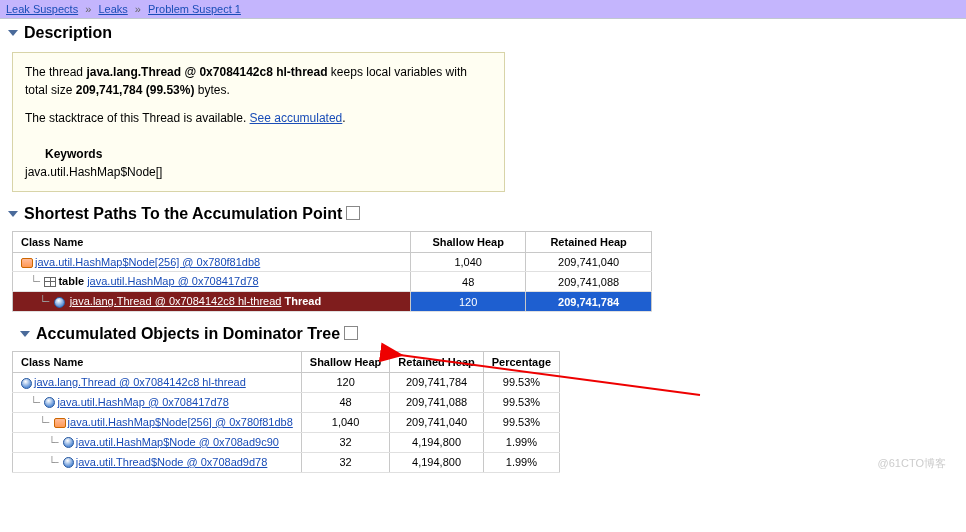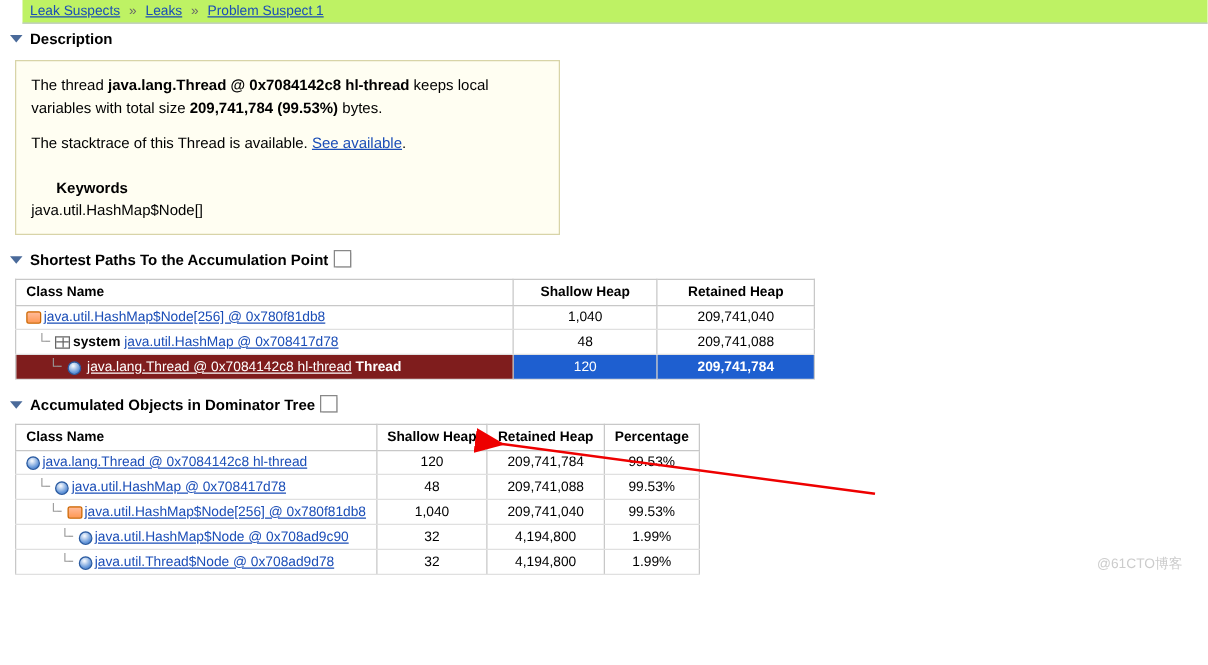--- a/index.html
+++ b/index.html
@@ -5,49 +5,48 @@
   * { box-sizing: border-box; }
   body {
     margin: 0;
     font-family: Arial, sans-serif;
     font-size: 12px;
     background: #fff;
     color: #000;
     width: 966px;
   }
   .breadcrumb {
-    background: #bef264;
+    background: #c4b5fd;
     border-bottom: 1px solid #c0c8d0;
     padding: 3px 6px;
     font-size: 11px;
-    margin-left: 18px;
   }
   .breadcrumb a {
     color: #1a4db7;
     text-decoration: underline;
   }
   .breadcrumb .sep { color: #666; margin: 0 4px; }
   .section-header {
     display: flex;
     align-items: center;
     padding: 5px 8px 2px;
     font-weight: bold;
-    font-size: 12px;
+    font-size: 16px;
   }
   .toggle {
     display: inline-block;
     width: 0; height: 0;
     border-left: 5px solid transparent;
     border-right: 5px solid transparent;
     border-top: 6px solid #4a6a9a;
     margin-right: 6px;
   }
   .desc-box {
     margin: 8px 12px;
-    width: 436px;
+    width: 493px;
     background: #fffef2;
     border: 1px solid #d8d4a8;
     padding: 10px 12px;
     font-size: 12px;
     line-height: 1.5;
   }
   .desc-box p { margin: 0 0 10px 0; }
   .desc-box a { color: #1a4db7; text-decoration: underline; }
   .desc-box .kw-title { font-weight: bold; margin-top: 18px; padding-left: 20px; }
   .tbl-wrap { margin: 6px 12px; }
@@ -123,21 +122,21 @@
 
 <div class="section-header">
   <span class="toggle"></span>
   <span>Description</span>
 </div>
 <div class="desc-box">
   <p>
     <span>The thread </span><b>java.lang.Thread @ 0x7084142c8 hl-thread</b><span> keeps local variables with total size </span><b>209,741,784 (99.53%)</b><span> bytes.</span>
   </p>
   <p>
-    <span>The stacktrace of this Thread is available. </span><a href="#">See available</a><span>.</span>
+    <span>The stacktrace of this Thread is available. </span><a href="#">See accumulated</a><span>.</span>
   </p>
   <div class="kw-title">Keywords</div>
   <div>java.util.HashMap$Node[]</div>
 </div>
 
 <div class="section-header">
   <span class="toggle"></span>
   <span>Shortest Paths To the Accumulation Point</span>
   <span class="copy-icon"></span>
 </div>
@@ -150,21 +149,21 @@
       <th class="c-rh num">Retained Heap</th>
     </tr>
   </thead>
   <tbody id="paths-body">
           <tr>
             <td><span class="icon icon-class"></span><a href="#">java.util.HashMap$Node[256] @ 0x780f81db8</a></td>
             <td class="num">1,040</td>
             <td class="num retained">209,741,040</td>
           </tr>
           <tr>
-            <td>&nbsp;&nbsp;&nbsp;<span class="tree-conn">└╴</span><span class="icon icon-table"></span><b>system </b><a href="#">java.util.HashMap @ 0x708417d78</a></td>
+            <td>&nbsp;&nbsp;&nbsp;<span class="tree-conn">└╴</span><span class="icon icon-table"></span><b>table </b><a href="#">java.util.HashMap @ 0x708417d78</a></td>
             <td class="num">48</td>
             <td class="num retained">209,741,088</td>
           </tr>
           <tr class="sel">
             <td>&nbsp;&nbsp;&nbsp;&nbsp;&nbsp;&nbsp;<span class="tree-conn">└╴</span><span class="icon icon-obj"></span><b><java local=""> </java></b><a href="#">java.lang.Thread @ 0x7084142c8 hl-thread</a><b> Thread</b></td>
             <td class="num">120</td>
             <td class="num retained">209,741,784</td>
           </tr>
         </tbody>
 </table>
@@ -172,21 +171,21 @@
 
 <svg class="arrow-svg" width="966" height="80" style="left:0;top:335px;">
   <defs>
         <marker id="ah" markerWidth="12" markerHeight="10" refX="2" refY="5" orient="auto">
           <polygon points="12,0 0,5 12,10" fill="#e00"></polygon>
         </marker>
       </defs>
   <line x1="700" y1="60" x2="400" y2="20" stroke="#e00" stroke-width="2" marker-end="url(#ah)"></line>
 </svg>
 
-<div class="section-header" style="margin-top:8px;">
+<div class="section-header" style="margin-top:8px;margin-left:12px;">
   <span class="toggle"></span>
   <span>Accumulated Objects in Dominator Tree</span>
   <span class="copy-icon"></span>
 </div>
 <div class="tbl-wrap">
 <table class="t2">
   <thead>
     <tr>
       <th class="c-name">Class Name</th>
       <th class="c-sh num">Shallow Heap</th>

